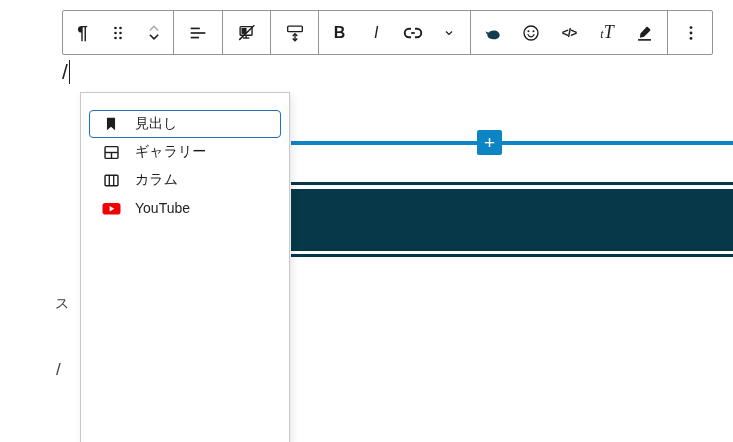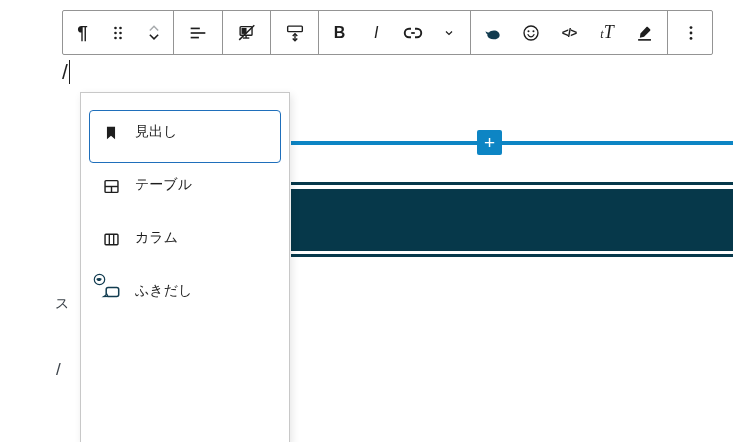--- a/index.html
+++ b/index.html
@@ -59,21 +59,21 @@
   .hb-body{height:62px;background:var(--dark-teal,#06384a);}
   .hb-gap-b{height:3px;background:#fff;}
   
   .popover{
     position:absolute;left:80px;top:92px;width:210px;height:352px;
     background:#fff;border:1px solid var(--menu-border,#c8c8c8);
     box-shadow:2px 3px 8px rgba(0,0,0,.10);
     box-sizing:border-box;padding-top:17px;z-index:20;
   }
   .menu-item{
-    height:53px;margin:0 8px;display:flex;align-items:flex-start;gap:13px;
+    height:28px;margin:0 8px;display:flex;align-items:center;gap:13px;
     padding:12px 10px;border-radius:4px;font-size:14px;color:#1e1e1e;
     box-sizing:border-box;cursor:pointer;border:1.5px solid transparent;
   }
   .menu-item.selected{border:1.5px solid var(--focus,#1f6fbb);}
   .mi-icon{width:22px;height:20px;display:flex;align-items:center;justify-content:center;position:relative;flex:0 0 auto;}
   .mi-icon svg{display:block;}
   .bubble-badge{
     position:absolute;left:-7px;top:-9px;width:13px;height:13px;
   }
 </style>
@@ -234,48 +234,42 @@
   </div>
 
   <div class="menu-item">
     <span class="mi-icon">
       <svg width="19" height="19" viewBox="0 0 20 20">
         <rect x="3.2" y="3.8" width="13.6" height="12.4" rx="1" fill="none" stroke="#1e1e1e" stroke-width="1.5"></rect>
         <line x1="3.2" y1="10" x2="16.8" y2="10" stroke="#1e1e1e" stroke-width="1.5"></line>
         <line x1="10" y1="10" x2="10" y2="16.2" stroke="#1e1e1e" stroke-width="1.5"></line>
       </svg>
     </span>
-    <span class="mi-label">テーブル</span>
+    <span class="mi-label">ギャラリー</span>
   </div>
 
 
 
   <div class="menu-item">
     <span class="mi-icon">
       <svg width="19" height="19" viewBox="0 0 20 20">
         <rect x="3.2" y="4.4" width="13.6" height="11.2" rx="1" fill="none" stroke="#1e1e1e" stroke-width="1.5"></rect>
         <line x1="7.7" y1="4.4" x2="7.7" y2="15.6" stroke="#1e1e1e" stroke-width="1.4"></line>
         <line x1="12.3" y1="4.4" x2="12.3" y2="15.6" stroke="#1e1e1e" stroke-width="1.4"></line>
       </svg>
     </span>
     <span class="mi-label">カラム</span>
   </div>
 
 
-
   <div class="menu-item">
     <span class="mi-icon">
-      <svg width="20" height="20" viewBox="0 0 20 20">
-        <rect x="5.2" y="5.6" width="12.5" height="9" rx="2" fill="#fff" stroke="var(--icon-teal,#123c50)" stroke-width="1.5"></rect>
-        <path d="M6 12.4l-3.4 2.2 4.3-.1z" fill="#fff" stroke="var(--icon-teal,#123c50)" stroke-width="1.2"></path>
-      </svg>
-      <span class="bubble-badge">
-        <svg width="13" height="13" viewBox="0 0 13 13">
-          <circle cx="6.5" cy="6.5" r="5.2" fill="#fff" stroke="var(--icon-teal,#123c50)" stroke-width="1.2"></circle>
-          <path d="M3.4 6.2c.7 1.7 2.6 2.3 4.3 1.2.5-.4.9-.9 1-1.6-1-.8-2.4-1-3.6-.5-.6-.1-1.2-.3-1.7.9z" fill="var(--icon-teal,#123c50)"></path>
-        </svg>
-      </span>
-    </span>
-    <span class="mi-label">ふきだし</span>
-  </div>
+      <svg width="21" height="19" viewBox="0 0 21 19">
+        <rect x="1.5" y="4" width="18" height="11.5" rx="2.8" fill="var(--yt-red,#f00000)"></rect>
+        <polygon points="8.6,7 13.4,9.75 8.6,12.5" fill="#fff"></polygon>
+      </svg>
+    </span>
+    <span class="mi-label">YouTube</span>
+  </div>
+
 
 
 </div>
 
 </body></html>

